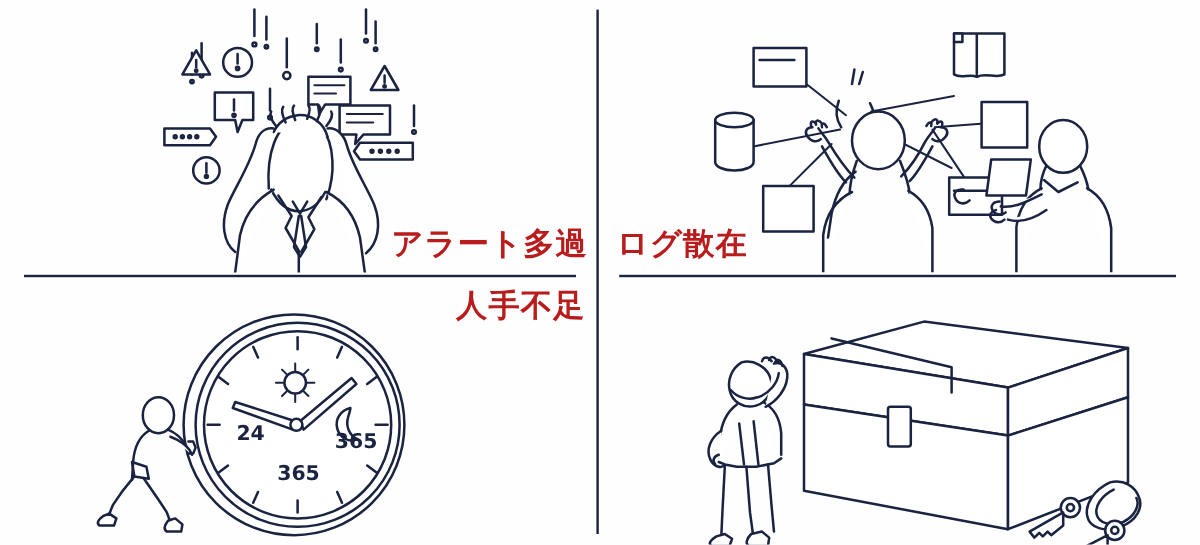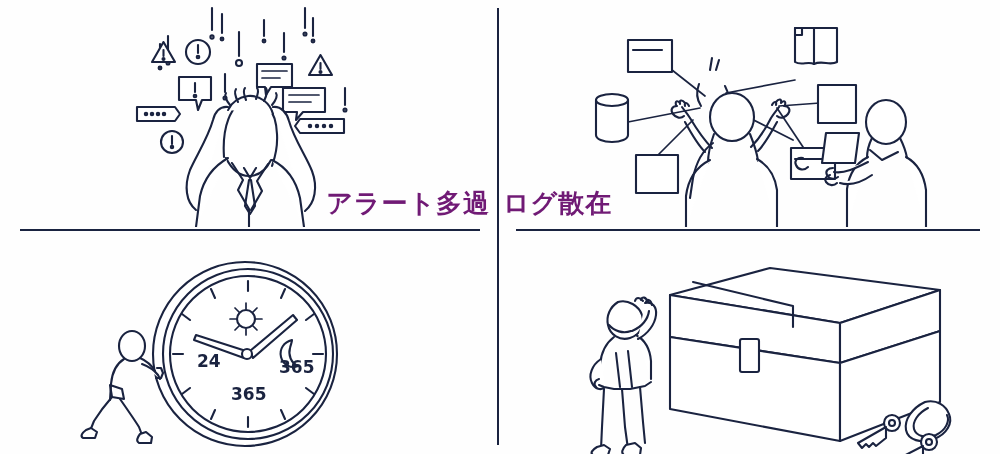--- a/index.html
+++ b/index.html
@@ -10,25 +10,25 @@
   #q-tl{left:0;top:0;}  #q-tr{left:500px;top:0;}
   #q-bl{left:0;top:227px;} #q-br{left:500px;top:227px;}
 
   .divider-v{position:absolute;left:497px;top:8px;width:2px;height:437px;
              background:#1a2340;}
   .divider-h1{position:absolute;left:20px;top:229px;width:460px;height:2px;
               background:#1a2340;}
   .divider-h2{position:absolute;left:516px;top:229px;width:464px;height:2px;
               background:#1a2340;}
 
-  .label{position:absolute;font-weight:bold;color:#701a75;
+  .label{position:absolute;font-weight:bold;color:#b91c1c;
          font-size:26px;letter-spacing:1px;white-space:nowrap;
          font-family:"DejaVu Sans","Liberation Sans",sans-serif;}
   #lbl-tl{right:10px;bottom:6px;}
-  #lbl-tr{left:3px;bottom:6px;}
+  #lbl-tr{left:14px;bottom:6px;}
   #lbl-bl{right:12px;top:10px;}
   #lbl-br{left:14px;top:10px;}
 
   svg.art{position:absolute;left:0;top:0;width:500px;height:227px;}
   .ln{fill:none;stroke:#1a2340;stroke-width:2.1;
       stroke-linecap:round;stroke-linejoin:round;}
   .ln-thin{fill:none;stroke:#1a2340;stroke-width:1.7;
       stroke-linecap:round;stroke-linejoin:round;}
   .fillw{fill:#ffffff;stroke:#1a2340;stroke-width:2.1;
       stroke-linejoin:round;stroke-linecap:round;}
@@ -262,20 +262,21 @@
         <path class="fillw" d="M140 131 C147 134 152 139 155 144"></path>
         <path class="fillw" d="M142 137 C150 140 155 144 158 148 L160 152"></path>
         <path class="ln" d="M157 141 L161 141 L163 146 L161 151 L156 151"></path>
         <path class="fillw" d="M112 170 C105 178 99 186 94 194 L90 204"></path>
         <path class="fillw" d="M120 172 C127 182 134 192 139 200 L142 208"></path>
         <path class="ln" d="M110 158 L122 162 L124 172 L112 170 Z"></path>
         <path class="fillw" d="M86 203 C82 206 80 209 83 211 L95 211 L97 205 L91 201 Z"></path>
         <path class="fillw" d="M140 207 C137 211 136 214 139 216 L151 216 L152 210 L146 205 Z"></path>
       </g>
     </svg>
+    <div class="label" id="lbl-bl">人手不足</div>
   </div>
 
   <div class="quad" id="q-br">
     <svg class="art" viewBox="0 0 500 227">
 
       <g>
         <path class="fillw" d="M170 68 L270 41 L440 63 L340 96 Z"></path>
         <path class="fillw" d="M170 68 L170 110 L340 136 L340 96 Z"></path>
         <path class="fillw" d="M340 96 L440 63 L440 104 L340 136 Z"></path>
         <path class="fillw" d="M170 110 L170 182 L340 214 L340 136 Z"></path>

